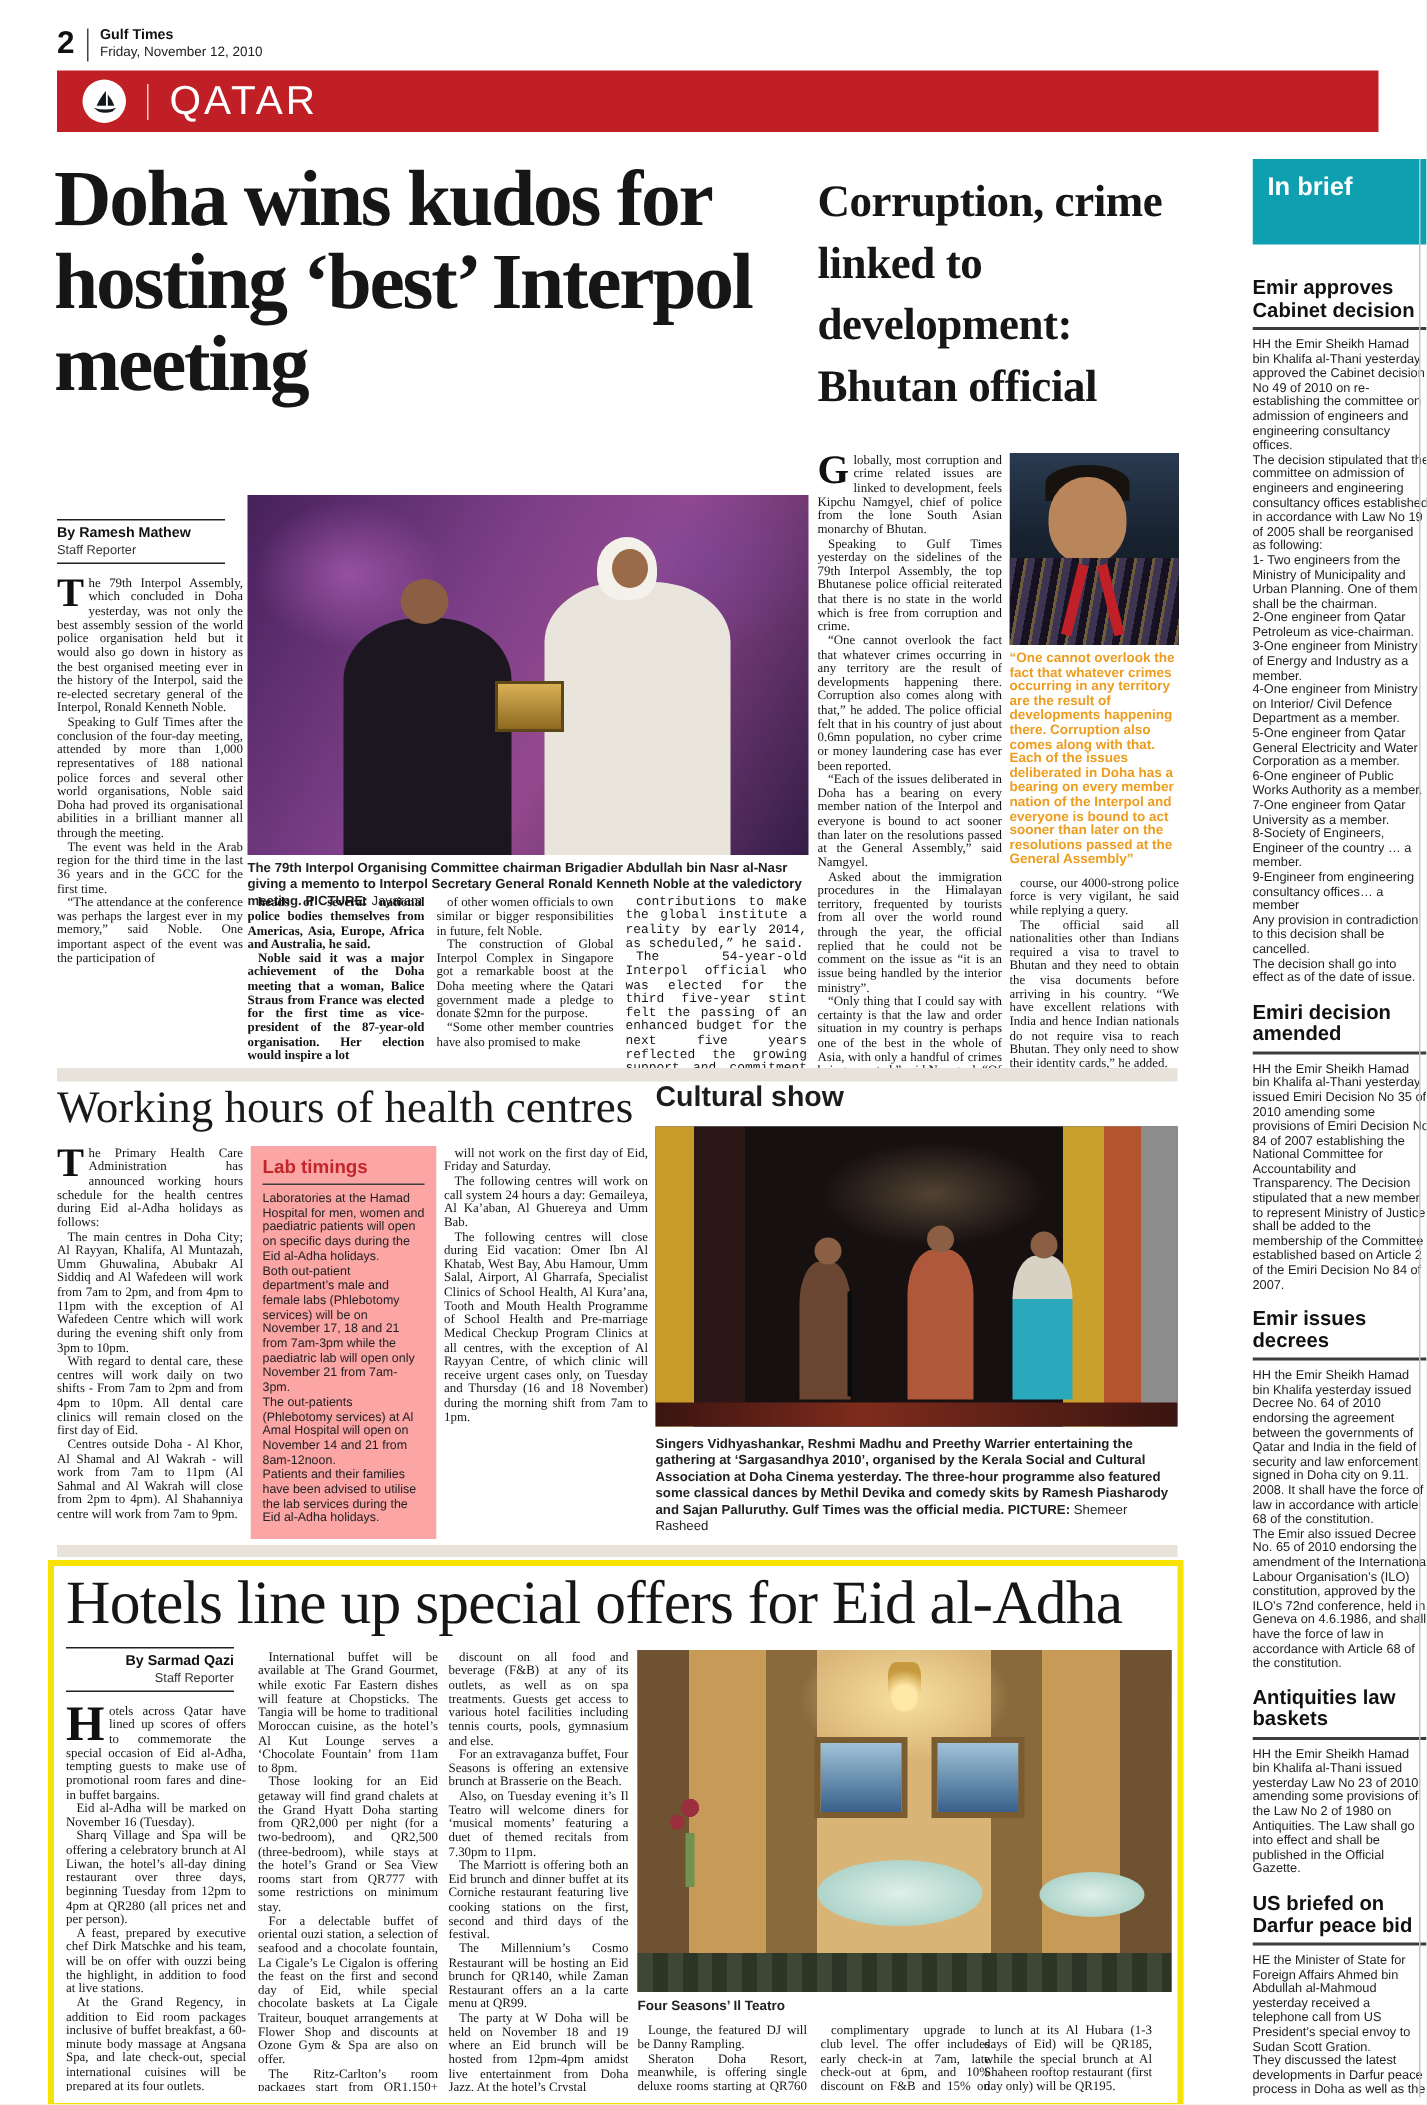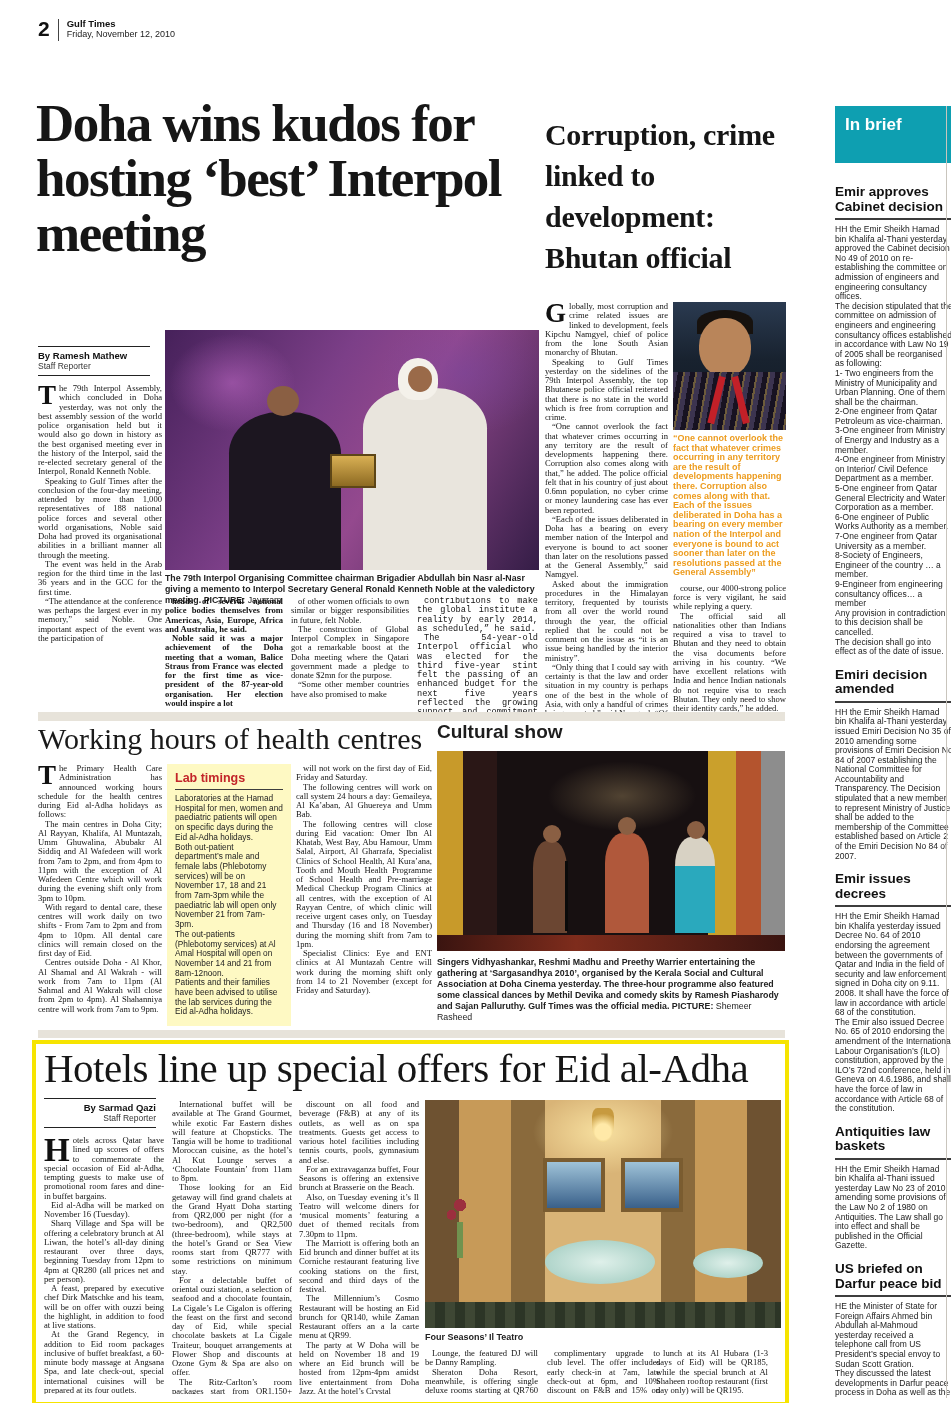--- a/index.html
+++ b/index.html
@@ -10,21 +10,21 @@
   #page-number{font:700 21px/21px "Liberation Sans",sans-serif;color:#111;}
   #header-sep{width:1px;height:22px;background:#444;margin-top:1px;}
   #paper-name{font:700 9.5px/11px "Liberation Sans",sans-serif;color:#111;}
   #paper-date{font:400 9px/10px "Liberation Sans",sans-serif;color:#222;}
   #banner{position:absolute;left:38px;top:47px;width:881px;height:41px;background:#c11f26;
           display:flex;align-items:center;}
   #banner .logo{width:29px;height:29px;border-radius:50%;background:#fff;margin-left:17px;
           display:flex;align-items:center;justify-content:center;}
   #banner .bar{width:1px;height:24px;background:rgba(255,255,255,.75);margin:0 14px 0 14px;}
   #banner .section{font:400 27px/27px "Liberation Sans",sans-serif;color:#fff;letter-spacing:2px;}
-  #interpol-headline{position:absolute;left:36px;top:96px;width:510px;
+  #interpol-headline{position:absolute;left:36px;top:106px;width:510px;
       font:700 53px/55px "Liberation Serif",serif;letter-spacing:-1.5px;color:#161616;}
   #bhutan-headline{position:absolute;left:545px;top:114px;width:242px;
       font:700 30px/41px "Liberation Serif",serif;letter-spacing:-0.3px;color:#161616;}
   #health-headline{position:absolute;left:38px;top:722px;width:420px;
       font:400 30px/34px "Liberation Serif",serif;color:#1a1a1a;}
   #hotels-headline{position:absolute;left:44px;top:1046px;width:736px;
       font:400 41px/44px "Liberation Serif",serif;letter-spacing:-0.5px;color:#161616;white-space:nowrap;}
   
   .byline{border-top:1px solid #222;border-bottom:1px solid #222;padding:3px 0 4px 0;width:112px;}
   .byline .by{font:700 9.5px/11px "Liberation Sans",sans-serif;color:#111;}
@@ -129,21 +129,21 @@
   
   #sidebar{position:absolute;left:795px;top:106px;width:118px;height:1292px;overflow:hidden;margin-left:40px;}
   #inbrief-box{background:#0e9fb1;height:57px;display:flex;align-items:flex-start;padding:10px 0 0 10px;box-sizing:border-box;margin-bottom:22px;}
   #inbrief-box .t{font:700 17px/18px "Liberation Sans",sans-serif;color:#fff;}
   .brief-item{margin-bottom:11px;}
   .brief-h{font:700 13.5px/14.5px "Liberation Sans",sans-serif;color:#111;margin:0 0 5px 0;
      padding-bottom:4px;border-bottom:2px solid #3d3d3d;}
   .brief-b{font:400 8.5px/9.6px "Liberation Sans",sans-serif;color:#222;margin:0;white-space:pre-line;}
   #sidebar-rule{position:absolute;left:946px;top:106px;width:1px;height:1292px;background:#c9c5bd;}
   
-  #lab-box{background:#fef9c3;padding:8px 8px 9px 8px;}
+  #lab-box{background:#fca5a5;padding:8px 8px 9px 8px;}
   #lab-title{font:700 12.5px/13px "Liberation Sans",sans-serif;color:#c2252a;margin:0 0 4px 0;
      padding-bottom:4px;border-bottom:1.5px solid #3d3d3d;}
   #lab-body{font:400 8.3px/9.7px "Liberation Sans",sans-serif;color:#222;margin:0;white-space:pre-line;}
   
   #cultural-title{position:absolute;left:437px;top:722px;font:700 19px/20px "Liberation Sans",sans-serif;color:#1d1d1d;}
   
   .beige-bar{position:absolute;background:#e7e3da;}
   #divider1{left:38px;top:712px;width:747px;height:9px;}
   #divider2{left:38px;top:1030px;width:747px;height:8px;}
   #hotels-frame{position:absolute;left:32px;top:1040px;width:749px;height:358px;
@@ -156,20 +156,31 @@
 
   <div id="header-meta">
     <div id="page-number">2</div>
     <div id="header-sep"></div>
     <div>
       <div id="paper-name">Gulf Times</div>
       <div id="paper-date">Friday, November 12, 2010</div>
     </div>
   </div>
 
+  <div id="banner">
+    <div class="logo">
+      <svg width="20" height="20" viewBox="0 0 32 32">
+        <path d="M17 4 L17 20 L7 20 Q10 13 17 4 Z" fill="#14181c"></path>
+        <path d="M19 8 L19 20 L26 20 Q24 14 19 8 Z" fill="#14181c"></path>
+        <path d="M4 22 Q16 26 28 22 L24 26 Q16 29 9 26 Z" fill="#14181c"></path>
+      </svg>
+    </div>
+    <div class="bar"></div>
+    <div class="section">QATAR</div>
+  </div>
 
   <h1 id="interpol-headline" style="margin:0;">Doha wins kudos for hosting ‘best’ Interpol meeting</h1>
 
   <div id="interpol-byline" class="byline">
     <div class="by">By Ramesh Mathew</div>
     <div class="role">Staff Reporter</div>
   </div>
 
   <div id="interpol-col1" class="col nbody">
     <p class="lead"><span class="dropcap">T</span><span>he 79th Interpol Assembly, which concluded in Doha yesterday, was not only the best assembly session of the world police organisation held but it would also go down in history as the best organised meeting ever in the history of the Interpol, said the re-elected secretary general of the Interpol, Ronald Kenneth Noble.</span></p>
@@ -312,21 +323,20 @@
 Patients and their families have been advised to utilise the lab services during the Eid al-Adha holidays.</p>
     </div>
 
   </div>
 
   <div id="health-col3" class="col nbody">
     <div>
         <p class="ind">will not work on the first day of Eid, Friday and Saturday.</p>
         <p class="ind">The following centres will work on call system 24 hours a day: Gemaileya, Al Ka’aban, Al Ghuereya and Umm Bab.</p>
         <p class="ind">The following centres will close during Eid vacation: Omer Ibn Al Khatab, West Bay, Abu Hamour, Umm Salal, Airport, Al Gharrafa, Specialist Clinics of School Health, Al Kura’ana, Tooth and Mouth Health Programme of School Health and Pre-marriage Medical Checkup Program Clinics at all centres, with the exception of Al Rayyan Centre, of which clinic will receive urgent cases only, on Tuesday and Thursday (16 and 18 November) during the morning shift from 7am to 1pm.</p>
-        <p class="ind">Specialist Clinics: Eye and ENT clinics at Al Muntazah Centre will work during the morning shift only from 14 to 21 November (except for Friday and Saturday).</p>
       </div>
   </div>
 
   <div id="cultural-title">Cultural show</div>
   <div id="cultural-photo" class="photo">
     <div class="glow"></div>
     <div class="singer s1">
         <div class="head"></div>
       </div>
     <div class="singer s2">

